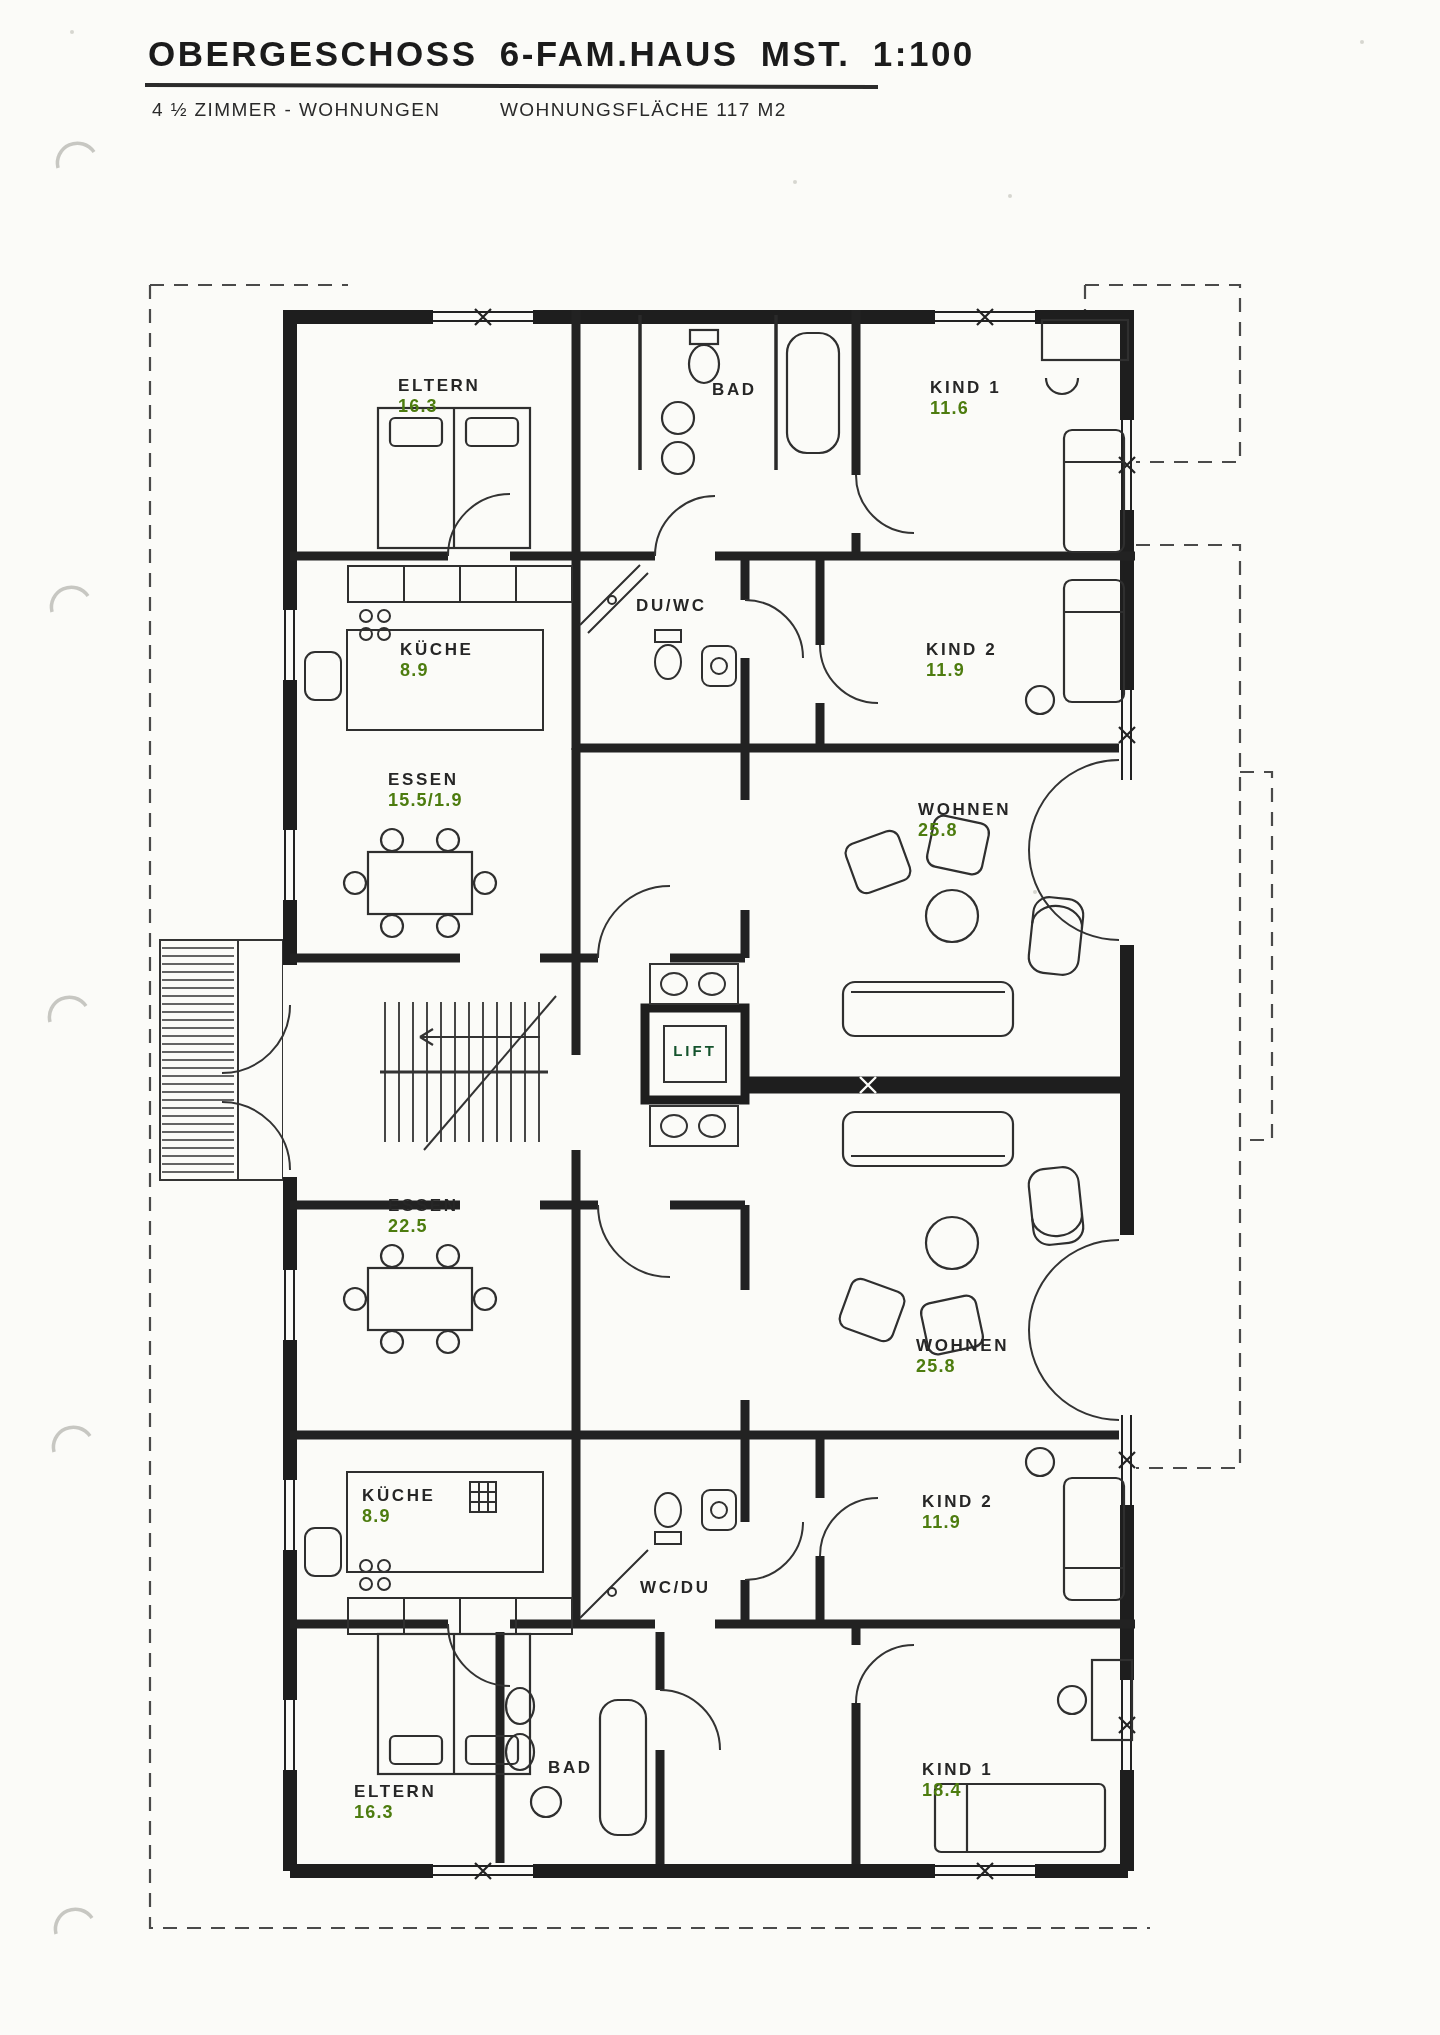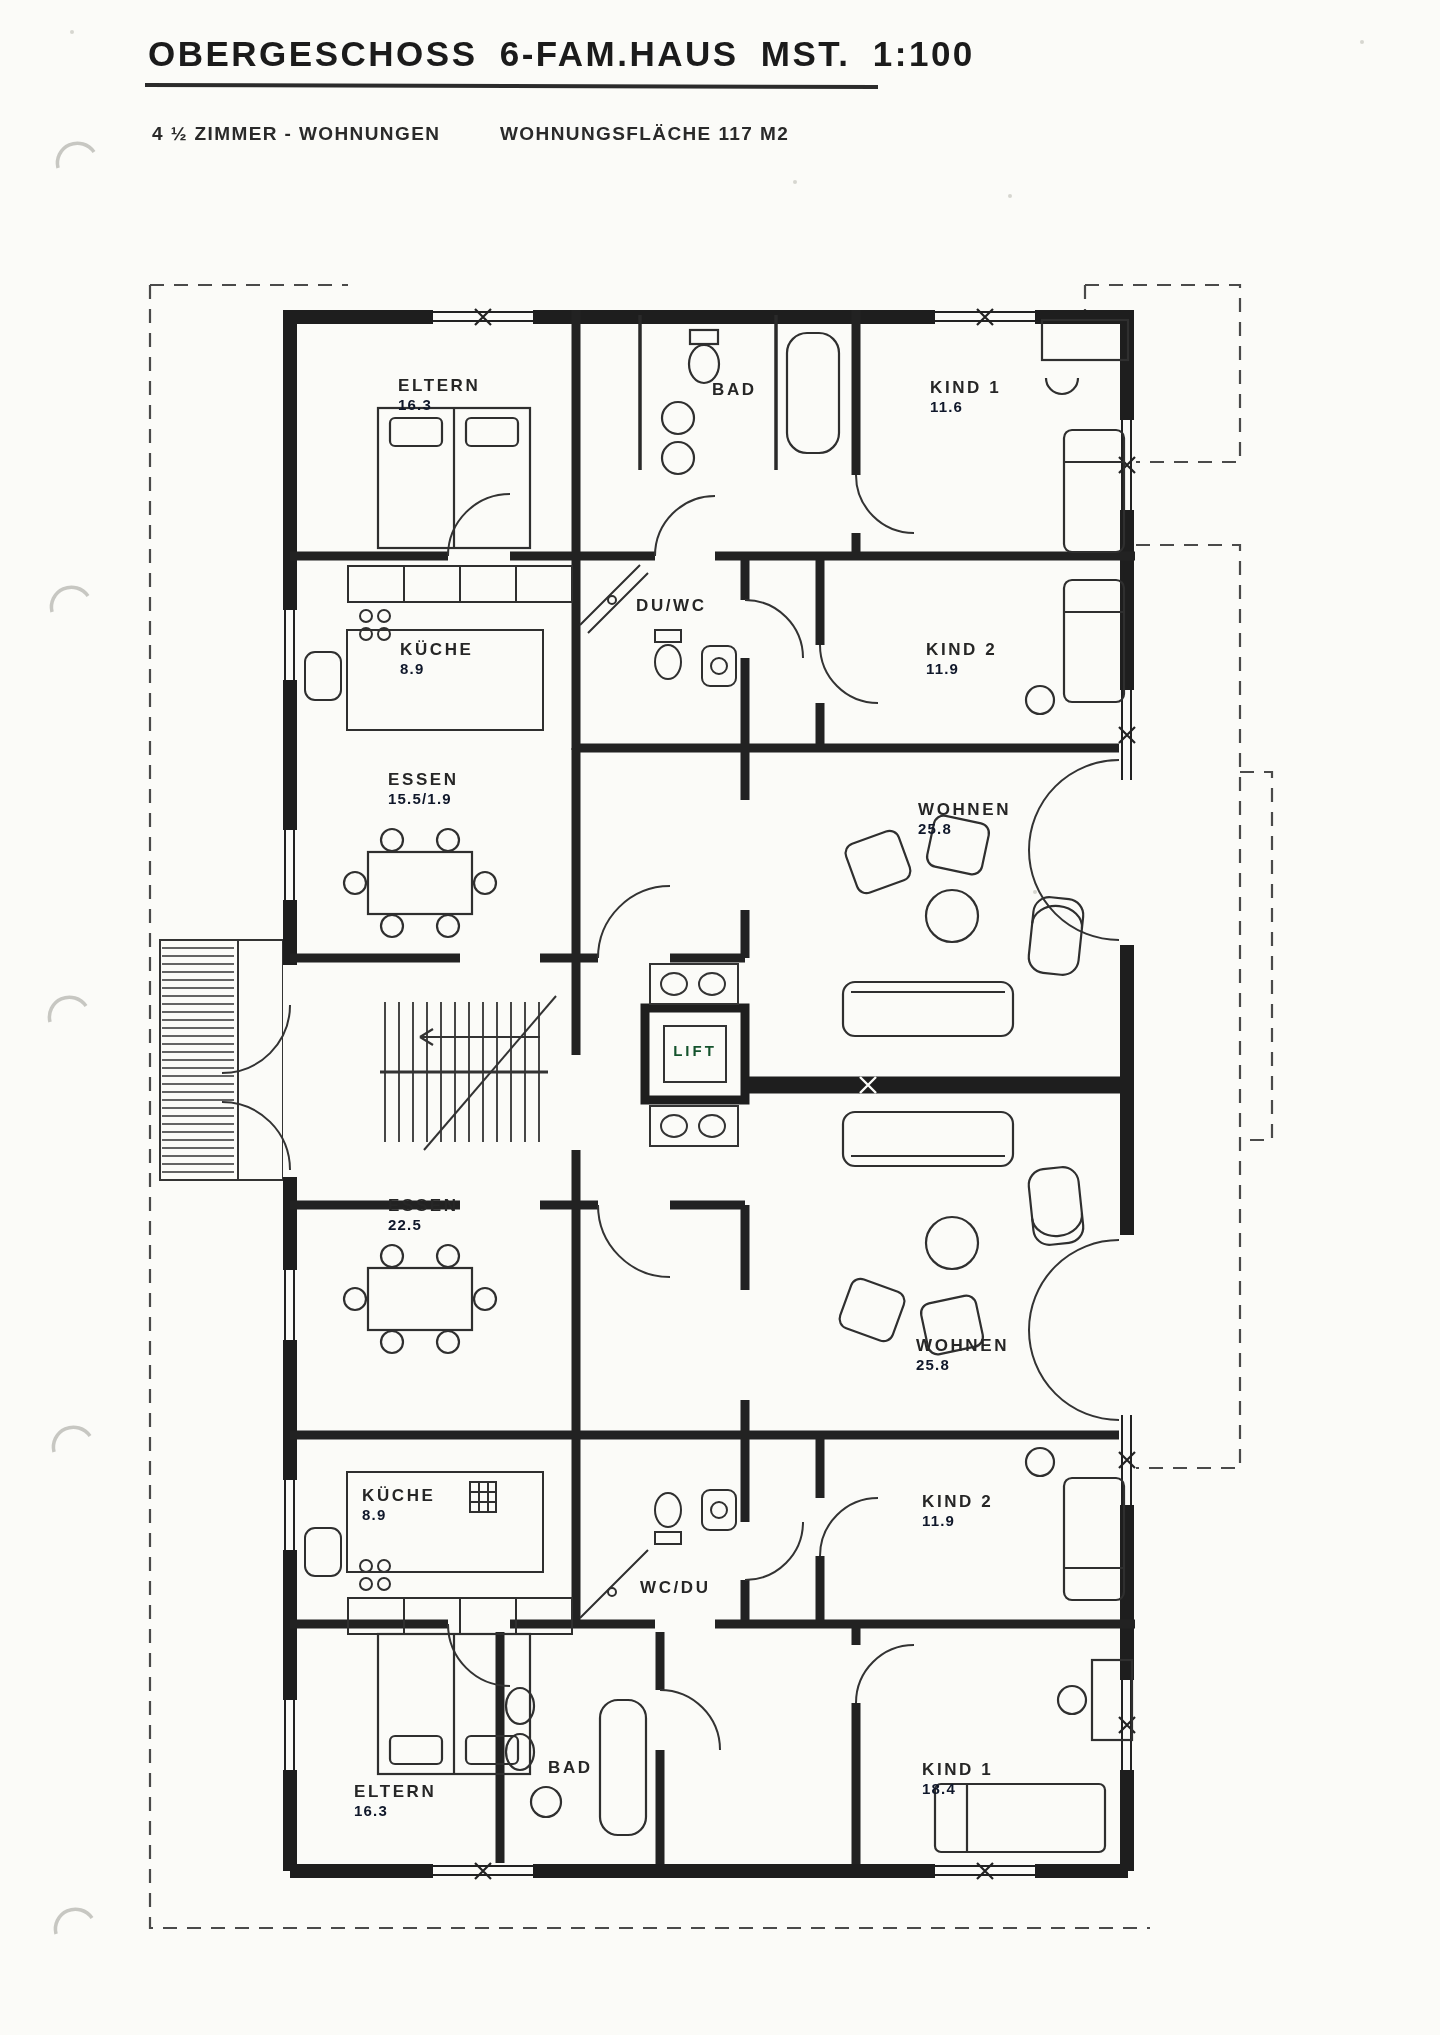--- a/index.html
+++ b/index.html
@@ -10,32 +10,32 @@
   }
   .title{
     position:absolute;left:148px;top:34px;font-size:35px;font-weight:bold;
     letter-spacing:2.5px;word-spacing:10px;color:#1b1b1b;white-space:nowrap;text-align:center;
   }
   .title-underline{
     position:absolute;left:145px;top:84px;width:733px;height:4px;
     background:#2b2b2b;transform:rotate(0.15deg);
   }
   .subtitle{
-    position:absolute;top:99px;font-size:19px;font-weight:bold;
-    letter-spacing:1.4px;color:#2a2a2a;white-space:nowrap;margin-top:24px;
+    position:absolute;top:99px;font-size:19px;font-weight:normal;
+    letter-spacing:1.4px;color:#2a2a2a;white-space:nowrap;
   }
   .sub-left{left:152px;}
   .sub-right{left:500px;}
   .plan{position:absolute;left:0;top:0;width:1440px;height:1505px;}
   .plan svg{position:absolute;left:0;top:0;}
   .rl{
     position:absolute;font-weight:bold;font-size:17px;line-height:1.15;
     letter-spacing:2.6px;color:#262626;white-space:nowrap;
   }
-  .rl .area{display:block;font-size:15px;letter-spacing:1.2px;color:#0f172a;}
+  .rl .area{display:block;font-size:18px;letter-spacing:1.2px;color:#4d7c0f;}
   .lift-label{
     position:absolute;left:662px;top:1042px;width:66px;text-align:center;
     font-size:15px;font-weight:bold;letter-spacing:3px;color:#14532d;
   }
 </style>
 </head>
 <body>
 
 <div class="page">
 

